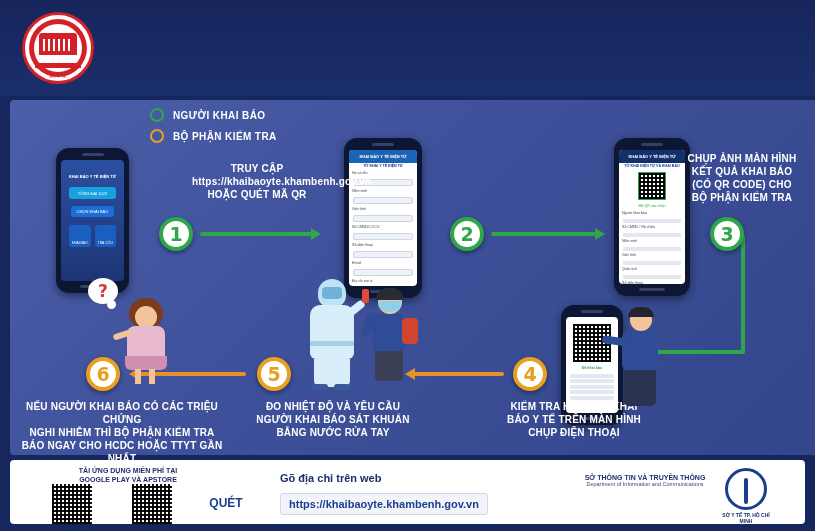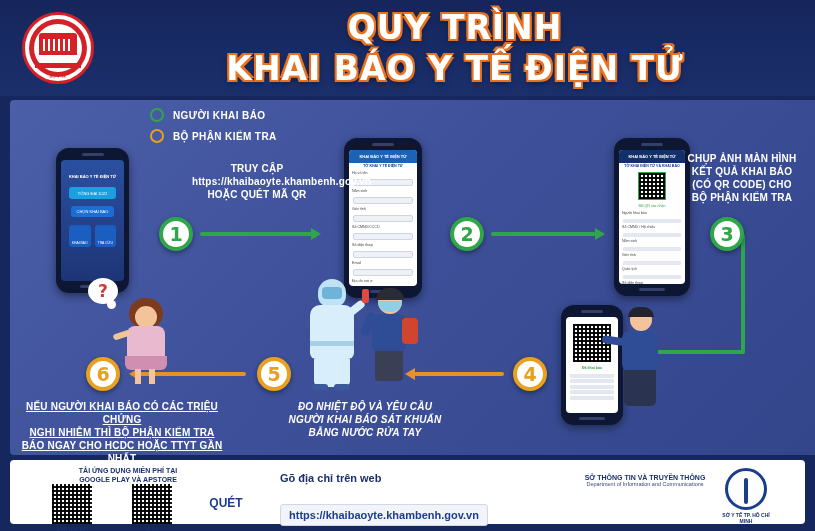--- a/index.html
+++ b/index.html
@@ -173,22 +173,22 @@
   .cap{
     position:absolute;color:#ffffff;font-weight:bold;
     font-size:10px;line-height:13px;letter-spacing:.2px;
     text-align:center;
     font-family:"Liberation Sans", sans-serif;
   }
   #cap1{left:182px;top:62px;width:130px;text-align:center;}
   #cap2{left:432px;top:70px;width:120px;}
   #cap3{left:666px;top:52px;width:132px;}
   #cap4{left:484px;top:300px;width:160px;}
-  #cap5{left:266px;top:300px;width:178px;font-style:italic;}
-  #cap6{left:6px;top:300px;width:212px;text-decoration:underline;}
+  #cap5{left:234px;top:300px;width:178px;}
+  #cap6{left:6px;top:300px;width:212px;}
   
   .person{position:absolute;}
   
   #woman{left:105px;top:190px;width:70px;height:95px;}
   #woman .hair{position:absolute;left:14px;top:8px;width:34px;height:30px;border-radius:50% 50% 45% 45%;background:#7d3b1d;}
   #woman .face{position:absolute;left:20px;top:16px;width:22px;height:22px;border-radius:50%;background:#f3c49a;}
   #woman .body{position:absolute;left:12px;top:36px;width:38px;height:36px;background:#e8b9cf;border-radius:8px 8px 4px 4px;}
   #woman .skirt{position:absolute;left:10px;top:66px;width:42px;height:14px;background:#d08fb0;border-radius:0 0 6px 6px;}
   #woman .leg1{position:absolute;left:20px;top:79px;width:6px;height:15px;background:#f3c49a;}
   #woman .leg2{position:absolute;left:34px;top:79px;width:6px;height:15px;background:#f3c49a;}
@@ -253,21 +253,21 @@
   #qr-android{left:42px;top:24px;}
   #qr-ios{left:122px;top:24px;}
   .qrlabel{position:absolute;top:66px;font-size:7px;font-weight:bold;color:#1b2f6b;}
   #lbl-android{left:42px;width:40px;text-align:center;}
   #lbl-ios{left:122px;width:40px;text-align:center;}
   .hoac{
     position:absolute;left:186px;top:36px;width:60px;text-align:center;
     color:#1b3e8c;font-weight:bold;font-size:12px;
   }
   .web-block{position:absolute;left:270px;top:12px;width:260px;}
-  .web-title{font-size:11px;font-weight:bold;color:#1b2f6b;margin-bottom:20px;}
+  .web-title{font-size:11px;font-weight:bold;color:#1b2f6b;margin-bottom:9px;}
   .web-url{
     display:inline-block;background:#f2f4fa;border:1px solid #cfd7e8;border-radius:3px;
     padding:4px 8px;color:#1b3e8c;font-weight:bold;font-size:11px;
   }
   .ict{position:absolute;left:570px;top:10px;width:130px;text-align:center;}
   .ict .mark{font-size:20px;font-weight:bold;color:#1b3e8c;letter-spacing:1px;}
   .ict .t1{font-size:7px;font-weight:bold;color:#1b2f6b;margin-top:4px;}
   .ict .t2{font-size:5.5px;color:#3a4a78;}
   .moh{position:absolute;left:706px;top:8px;width:60px;text-align:center;}
   .moh .circ{
@@ -288,24 +288,20 @@
 
 <div class="poster">
 
   <div class="header">
     <div class="logo">
       <div class="ring"></div>
       <div class="inner"></div>
       <div class="bldg"></div>
       <div class="base"></div>
       <div class="txt">BỘ Y TẾ</div>
-    </div>
-    <div class="title">
-      <div class="l1">QUY TRÌNH</div>
-      <div class="l2">KHAI BÁO Y TẾ ĐIỆN TỬ</div>
     </div>
   </div>
 
   <div class="body-panel">
 
     <div class="legend">
       <div class="row">
         <span class="dot"></span>
         <span class="lbl">NGƯỜI KHAI BÁO</span>
       </div>
@@ -407,20 +403,23 @@
     <div class="step orange" id="step5">5</div>
     <div class="step orange" id="step6">6</div>
 
     <div class="cap" id="cap1" style="white-space:pre-line;">TRUY CẬP
 https://khaibaoyte.khambenh.gov.vn
 HOẶC QUÉT MÃ QR</div>
     <div class="cap" id="cap3" style="white-space:pre-line;">CHỤP ẢNH MÀN HÌNH
 KẾT QUẢ KHAI BÁO
 (CÓ QR CODE) CHO
 BỘ PHẬN KIỂM TRA</div>
+    <div class="cap" id="cap4" style="white-space:pre-line;">KIỂM TRA KẾT QUẢ KHAI
+BÁO Y TẾ TRÊN MÀN HÌNH
+CHỤP ĐIỆN THOẠI</div>
     <div class="cap" id="cap5" style="white-space:pre-line;">ĐO NHIỆT ĐỘ VÀ YÊU CẦU
 NGƯỜI KHAI BÁO SÁT KHUẨN
 BẰNG NƯỚC RỬA TAY</div>
     <div class="cap" id="cap6" style="white-space:pre-line;">NẾU NGƯỜI KHAI BÁO CÓ CÁC TRIỆU CHỨNG
 NGHI NHIỄM THÌ BỘ PHẬN KIỂM TRA
 BÁO NGAY CHO HCDC HOẶC TTYT GẦN NHẤT</div>
 
     <div class="bubble">
       <span>?</span>
     </div>

